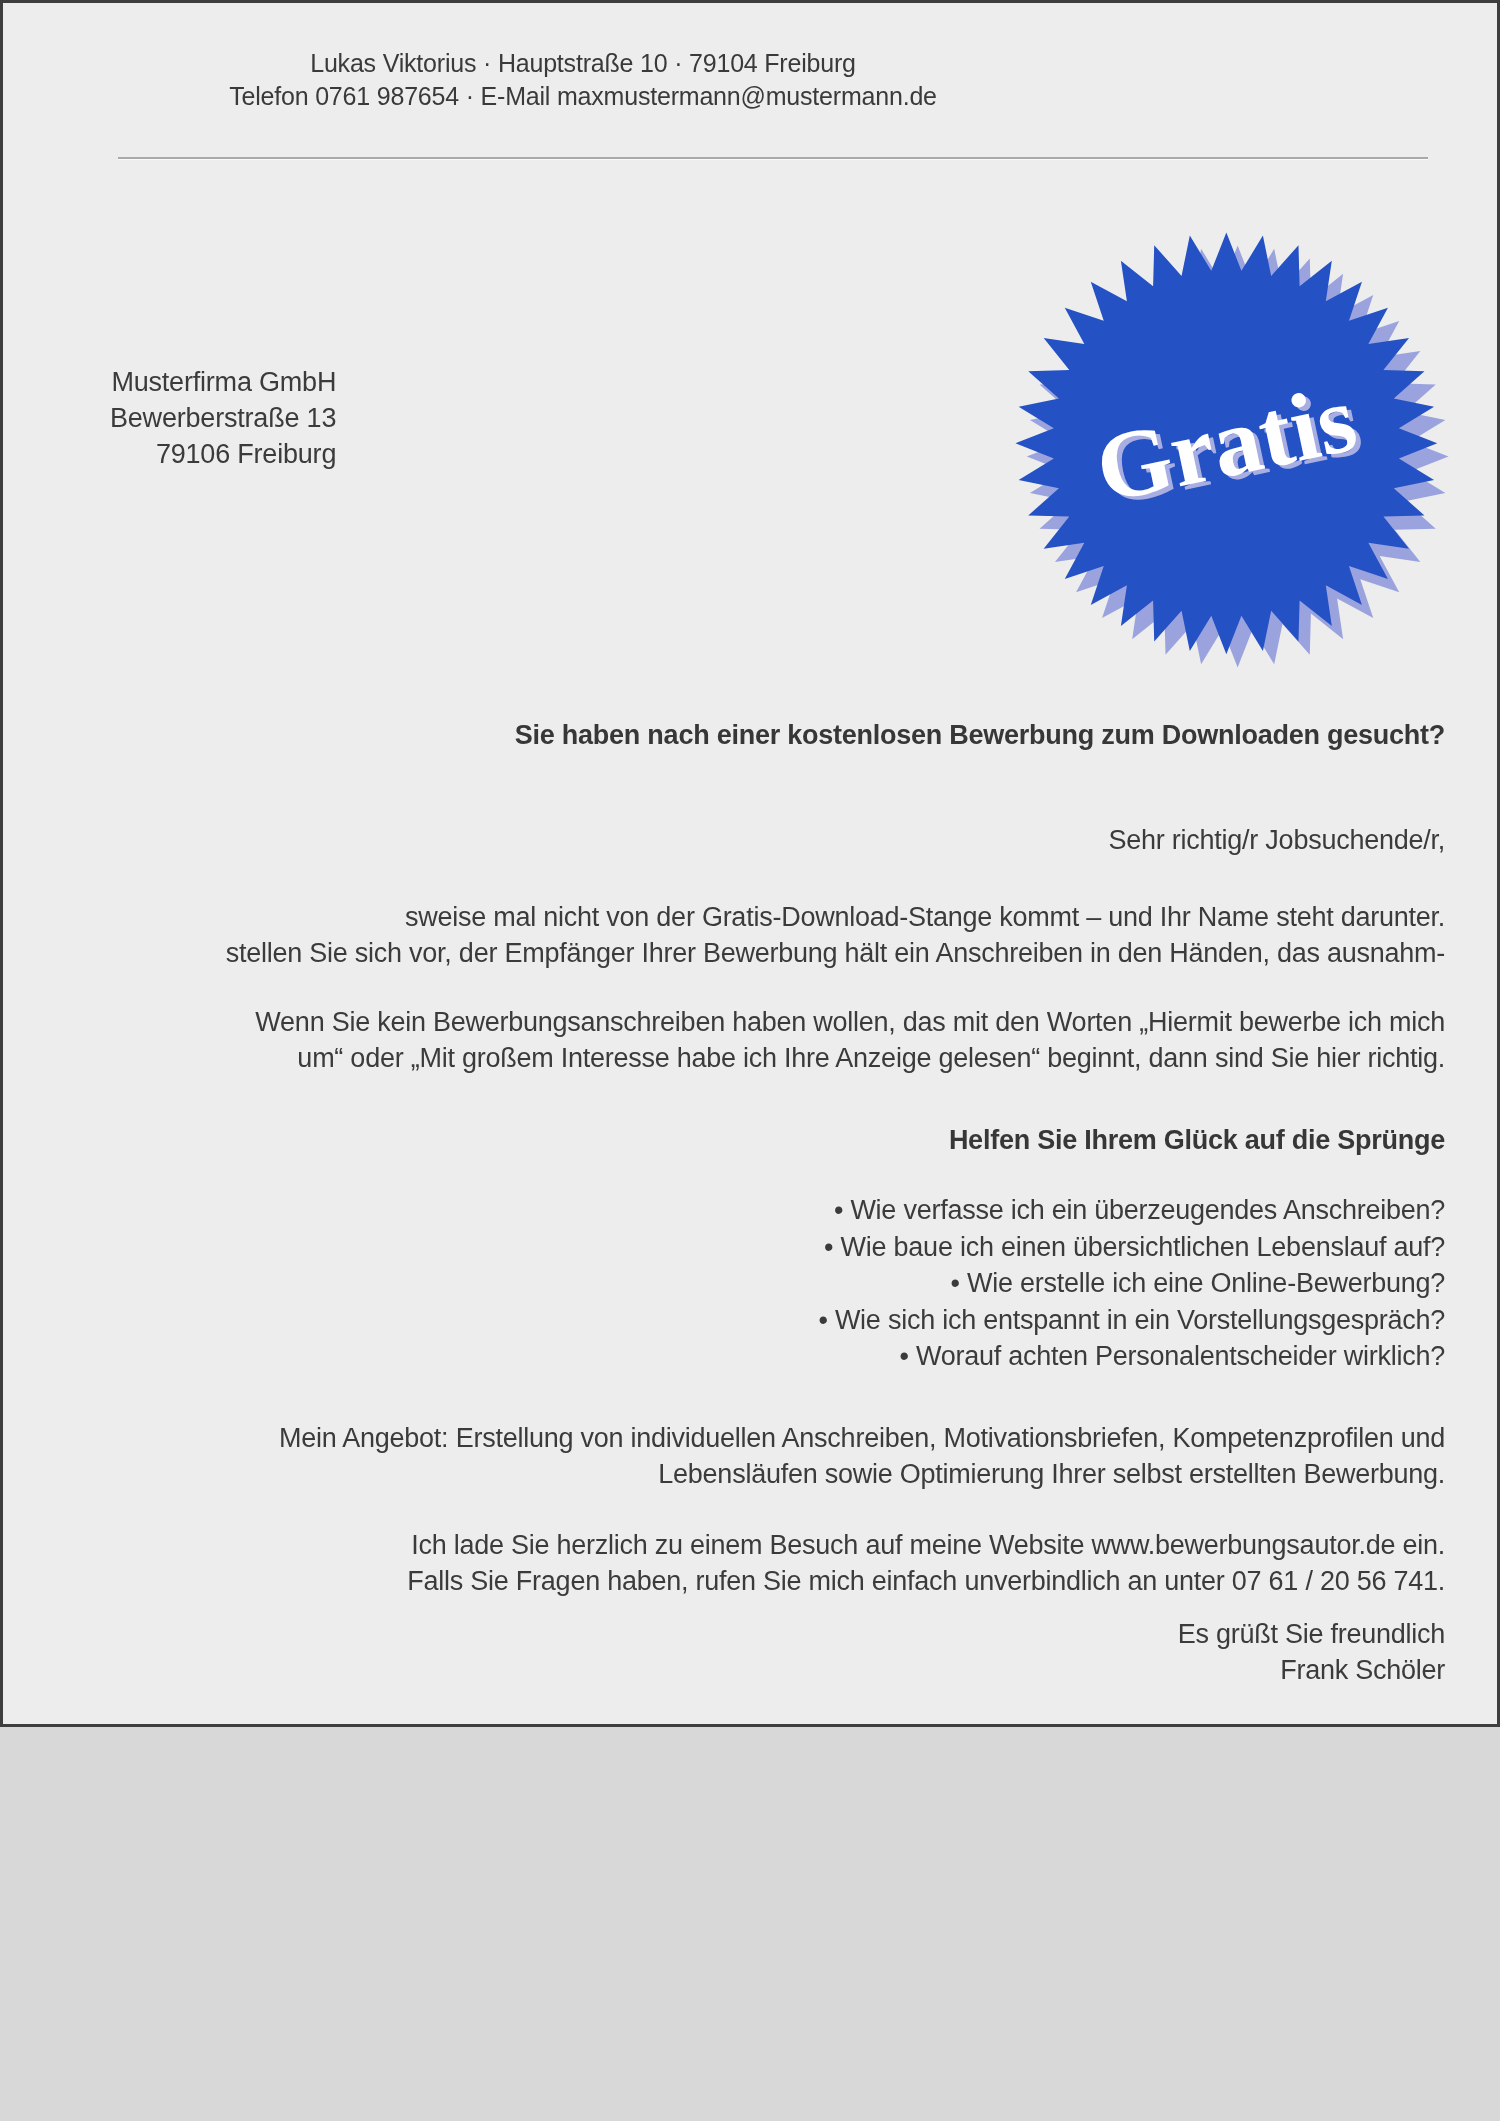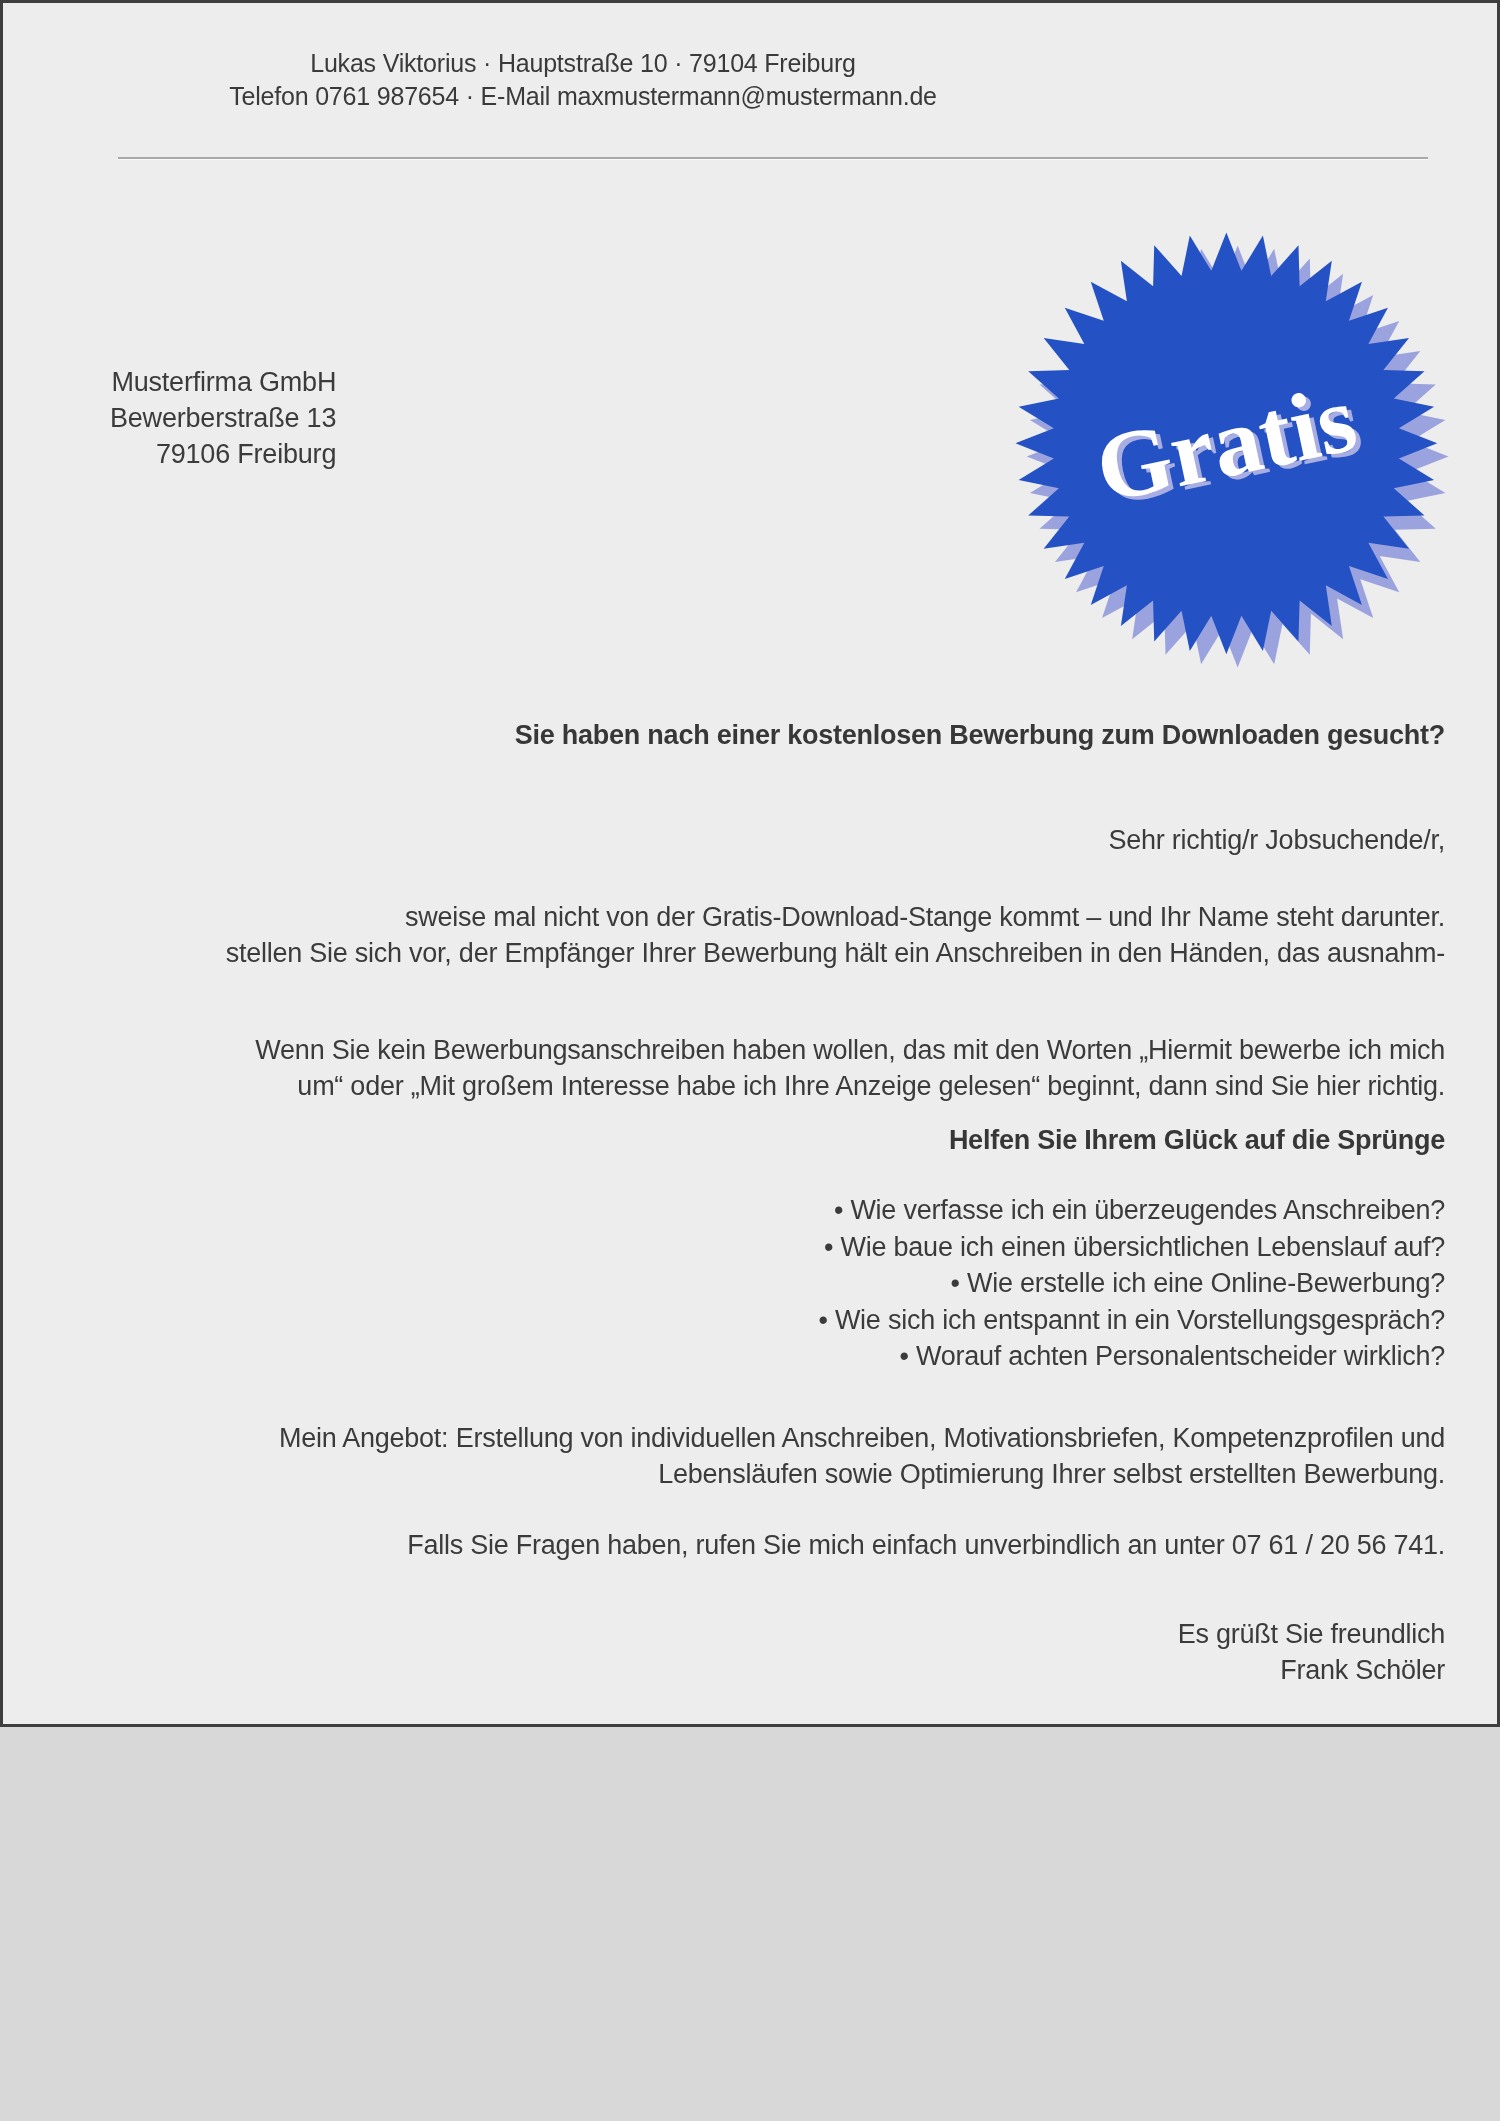--- a/index.html
+++ b/index.html
@@ -42,21 +42,21 @@
     font-size:27px;line-height:36px;
     letter-spacing:-0.25px;
   }
   .textblock .line{white-space:nowrap;}
   .bold{font-weight:bold;color:#373737;}
   .bullets .line{line-height:36.5px;}
   .bullets .line::before{content:"\2022\00a0";}
   .headline{top:714px;}
   .salutation{top:819px;}
   .para1{top:896px;}
-  .para2{top:1001px;margin-top:28px;}
+  .para2{top:1001px;}
   .subheadline{top:1119px;}
   .bullets{top:1189px;}
   .para3{top:1417px;}
   .para4{top:1524px;}
   .closing{top:1613px;}
   
   .smudge{
     position:absolute;top:2061px;width:13px;height:44px;
     background:repeating-linear-gradient(180deg,#808080 0 2px,#b9b9b9 2px 3px,#8d8d8d 3px 5px,#c4c4c4 5px 6px);
     filter:blur(0.6px);
@@ -124,20 +124,21 @@
       <div class="line">Wie sich ich entspannt in ein Vorstellungsgespräch?</div>
       <div class="line">Worauf achten Personalentscheider wirklich?</div>
     </div>
 
     <div class="abs textblock para3">
       <div class="line">Mein Angebot: Erstellung von individuellen Anschreiben, Motivationsbriefen, Kompetenzprofilen und</div>
       <div class="line">Lebensläufen sowie Optimierung Ihrer selbst erstellten Bewerbung.</div>
     </div>
 
     <div class="abs textblock para4">
+      <div class="line">Ich lade Sie herzlich zu einem Besuch auf meine Website www.bewerbungsautor.de ein.</div>
       <div class="line">Falls Sie Fragen haben, rufen Sie mich einfach unverbindlich an unter 07 61 / 20 56 741.</div>
     </div>
 
     <div class="abs textblock closing">
       <div class="line">Es grüßt Sie freundlich</div>
       <div class="line">Frank Schöler</div>
     </div>
   </main>
 
   <div>

